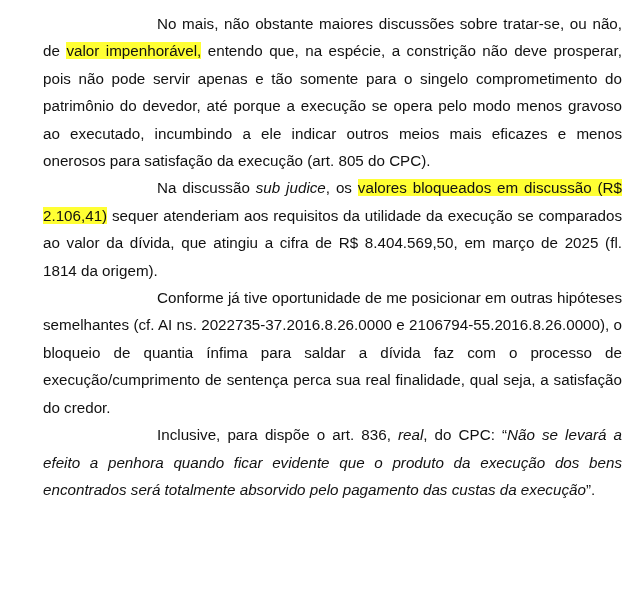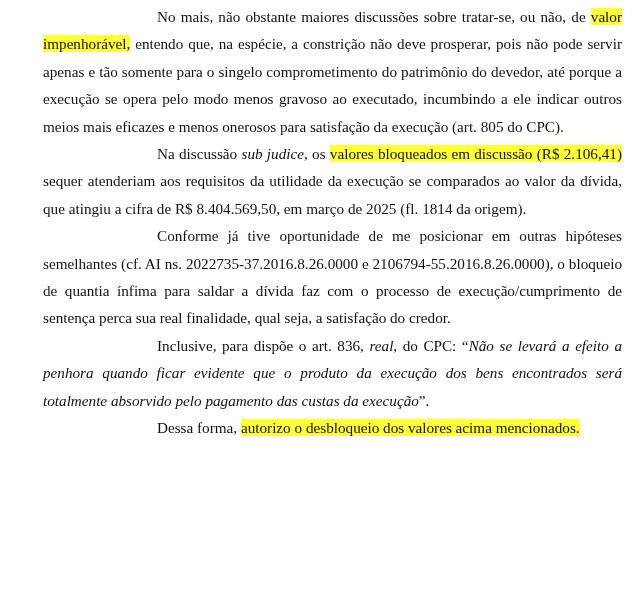--- a/index.html
+++ b/index.html
@@ -1,27 +1,26 @@
 <!DOCTYPE html>
 <html><head>
 <meta charset="utf-8">
 <style>
   html, body { margin: 0; padding: 0; background: #ffffff; }
   body { width: 637px; height: 614px; overflow: hidden; position: relative; }
   .page {
-    position: absolute; left: 43px; top: 3px; width: 579px;
-    font-family: Liberation Serif, serif;
+    position: absolute; left: 43px; top: 10px; width: 579px;
+    font-family: Liberation Sans, sans-serif;
     font-size: 15.2px; line-height: 27.4px; color: #111111;
   }
   .para { margin: 0; text-align: justify; text-indent: 114px; }
   .hl { background: #ffff33; }
   .it { font-style: italic; }
 </style>
 </head>
 <body>
 
 <div class="page">
   <p class="para"><span>No mais, não obstante maiores discussões sobre tratar-se, ou não, de </span><span class="hl">valor impenhorável,</span><span> entendo que, na espécie, a constrição não deve prosperar, pois não pode servir apenas e tão somente para o singelo comprometimento do patrimônio do devedor, até porque a execução se opera pelo modo menos gravoso ao executado, incumbindo a ele indicar outros meios mais eficazes e menos onerosos para satisfação da execução (art. 805 do CPC).</span></p>
   <p class="para"><span>Na discussão </span><span class="it">sub judice</span><span>, os </span><span class="hl">valores bloqueados em discussão (R$ 2.106,41)</span><span> sequer atenderiam aos requisitos da utilidade da execução se comparados ao valor da dívida, que atingiu a cifra de R$ 8.404.569,50, em março de 2025 (fl. 1814 da origem).</span></p>
   <p class="para"><span>Conforme já tive oportunidade de me posicionar em outras hipóteses semelhantes (cf. AI ns. 2022735-37.2016.8.26.0000 e 2106794-55.2016.8.26.0000), o bloqueio de quantia ínfima para saldar a dívida faz com o processo de execução/cumprimento de sentença perca sua real finalidade, qual seja, a satisfação do credor.</span></p>
   <p class="para"><span>Inclusive, para dispõe o art. 836, </span><span class="it">real</span><span>, do CPC: “</span><span class="it">Não se levará a efeito a penhora quando ficar evidente que o produto da execução dos bens encontrados será totalmente absorvido pelo pagamento das custas da execução</span><span>”.</span></p>
-  <p class="para"><span>Dessa forma, </span><span class="hl">autorizo o desbloqueio dos valores acima mencionados.</span></p>
 </div>
 
 </body></html>

